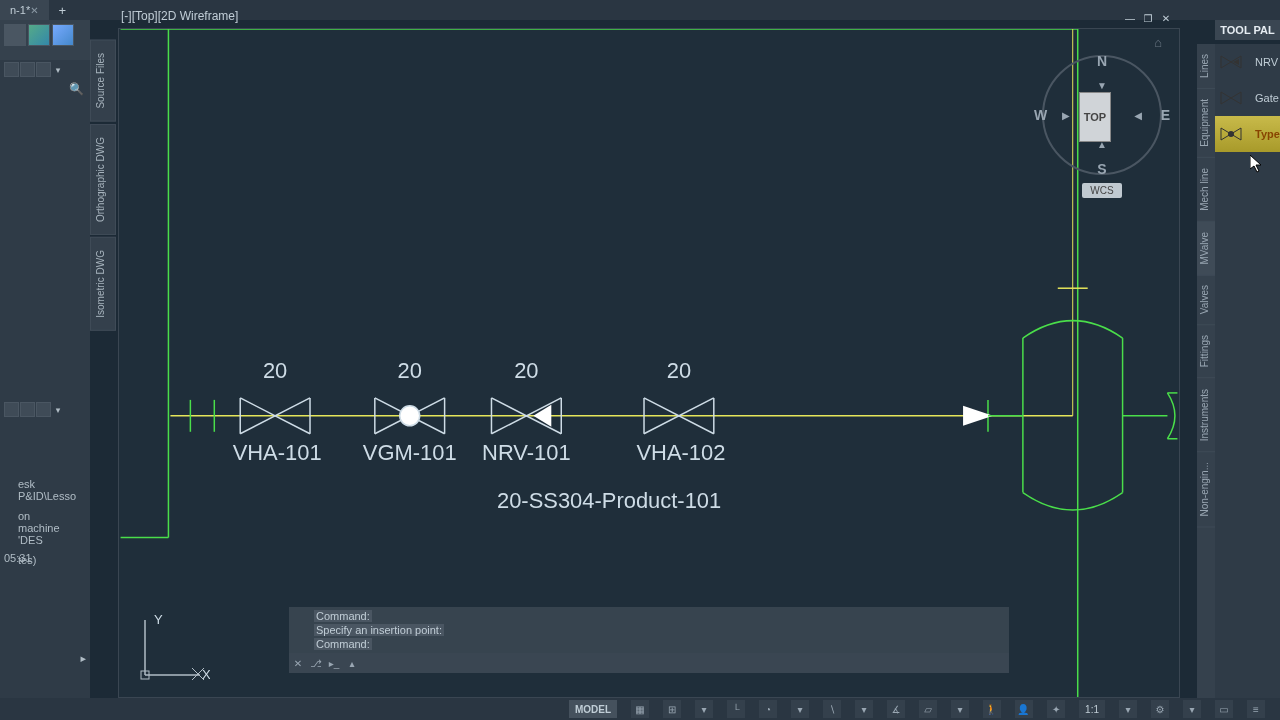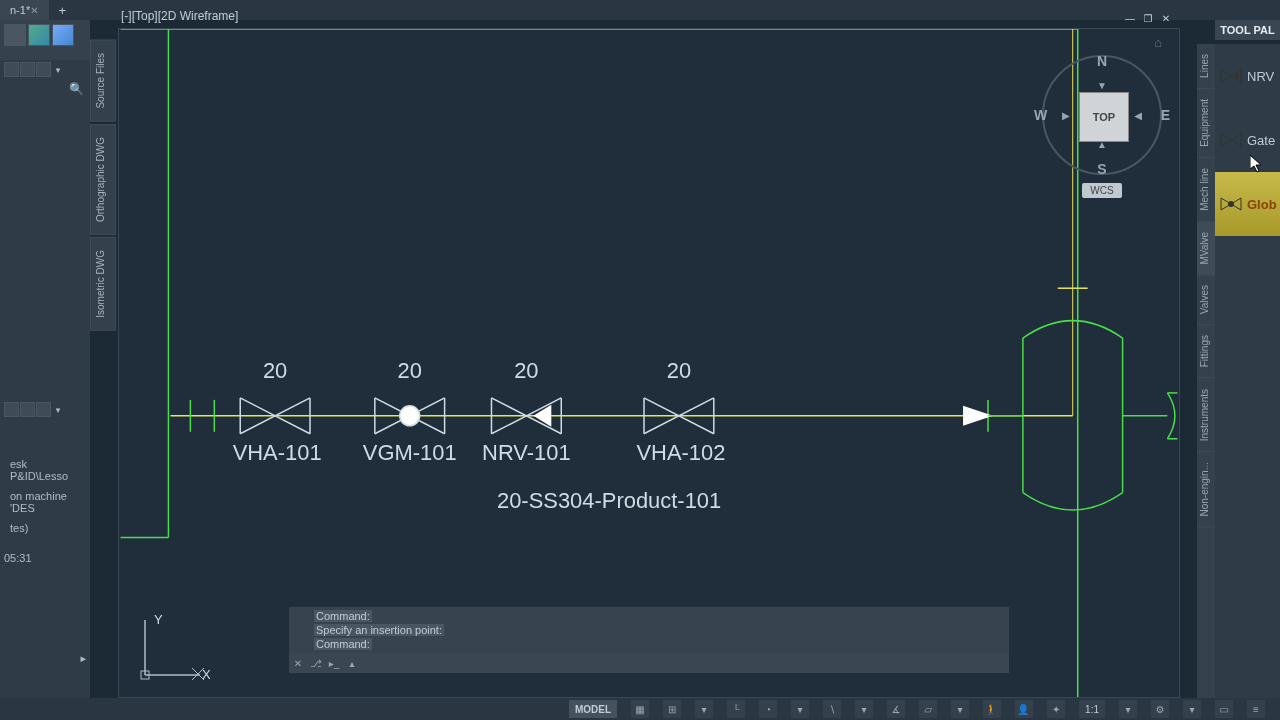--- a/index.html
+++ b/index.html
@@ -100,24 +100,24 @@
   padding-right: 6px;
   color: #b1bdc6;
 }
 .left-text {
   color: #b1bdc6;
   font-size: 11px;
   padding: 4px 6px;
 }
 .left-text-wrap {
   position: absolute;
-  top: 432px;
+  top: 452px;
   left: 0;
   width: 88px;
-  padding: 2px 4px;
+  padding: 2px 12px;
 }
 .left-time {
   position: absolute;
   top: 530px;
   left: 0;
   padding: 2px 4px;
   color: #b1bdc6;
   font-size: 11px;
 }
 .left-bottom-bar {
@@ -221,21 +221,21 @@
   font-weight: bold;
 }
 .nav-letter.n { top: -4px; left: 50%; transform: translateX(-50%); }
 .nav-letter.s { bottom: -4px; left: 50%; transform: translateX(-50%); }
 .nav-letter.w { left: -10px; top: 50%; transform: translateY(-50%); }
 .nav-letter.e { right: -10px; top: 50%; transform: translateY(-50%); }
 .nav-cube {
   position: absolute;
   top: 35px;
   left: 35px;
-  width: 50px;
+  width: 32px;
   height: 50px;
   background: #d0d4d8;
   border: 1px solid #888;
   display: flex;
   align-items: center;
   justify-content: center;
   font-size: 11px;
   font-weight: bold;
   color: #444;
 }
@@ -347,24 +347,24 @@
   position: absolute;
   top: 44px;
   right: 0;
   width: 65px;
   bottom: 22px;
   background: #2f3b47;
 }
 .palette-item {
   display: flex;
   align-items: center;
-  gap: 4px;
-  padding: 24px 4px;
+  gap: 12px;
+  padding: 10px 4px;
   color: #c0cdd6;
-  font-size: 13px;
+  font-size: 11px;
 }
 .palette-item.highlighted {
   background: linear-gradient(180deg, #c8ba4a 0%, #a89a2a 100%);
   color: #884400;
   font-weight: bold;
 }
 .palette-icon {
   width: 24px;
   height: 16px;
   flex-shrink: 0;
@@ -645,21 +645,21 @@
     <span>Gate</span>
   </div>
   <div class="palette-item highlighted">
     <svg class="palette-icon" viewBox="0 0 24 16">
       <line x1="2" y1="2" x2="22" y2="14" stroke="#333" stroke-width="1"></line>
       <line x1="2" y1="14" x2="22" y2="2" stroke="#333" stroke-width="1"></line>
       <line x1="2" y1="2" x2="2" y2="14" stroke="#333" stroke-width="1"></line>
       <line x1="22" y1="2" x2="22" y2="14" stroke="#333" stroke-width="1"></line>
       <circle cx="12" cy="8" r="3" fill="#333"></circle>
     </svg>
-    <span>Glob</span>
+    <span>Type</span>
   </div>
 </div>
 
 <svg class="mouse-cursor" viewBox="0 0 14 18">
   <polygon points="0,0 0,14 4,11 7,17 9,16 6,10 11,10" fill="#fff" stroke="#000" stroke-width="1"></polygon>
 </svg>
 
 <div class="status-bar">
   <div class="status-item model">MODEL</div>
   <div class="status-icon">▦</div>

